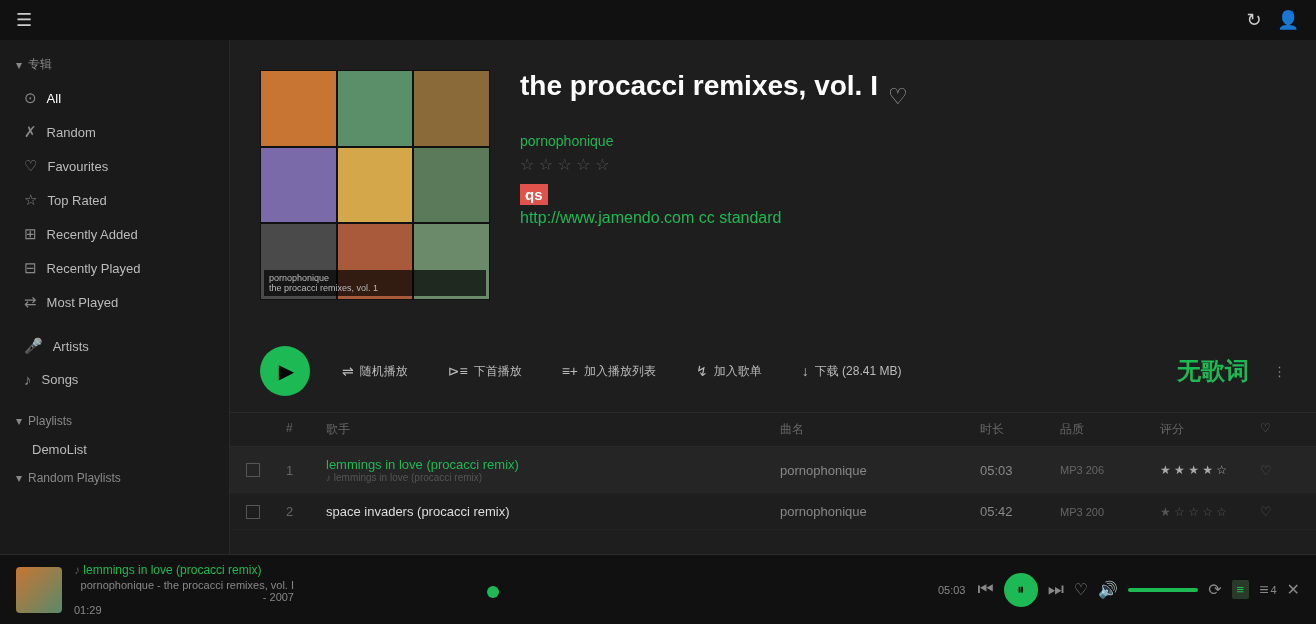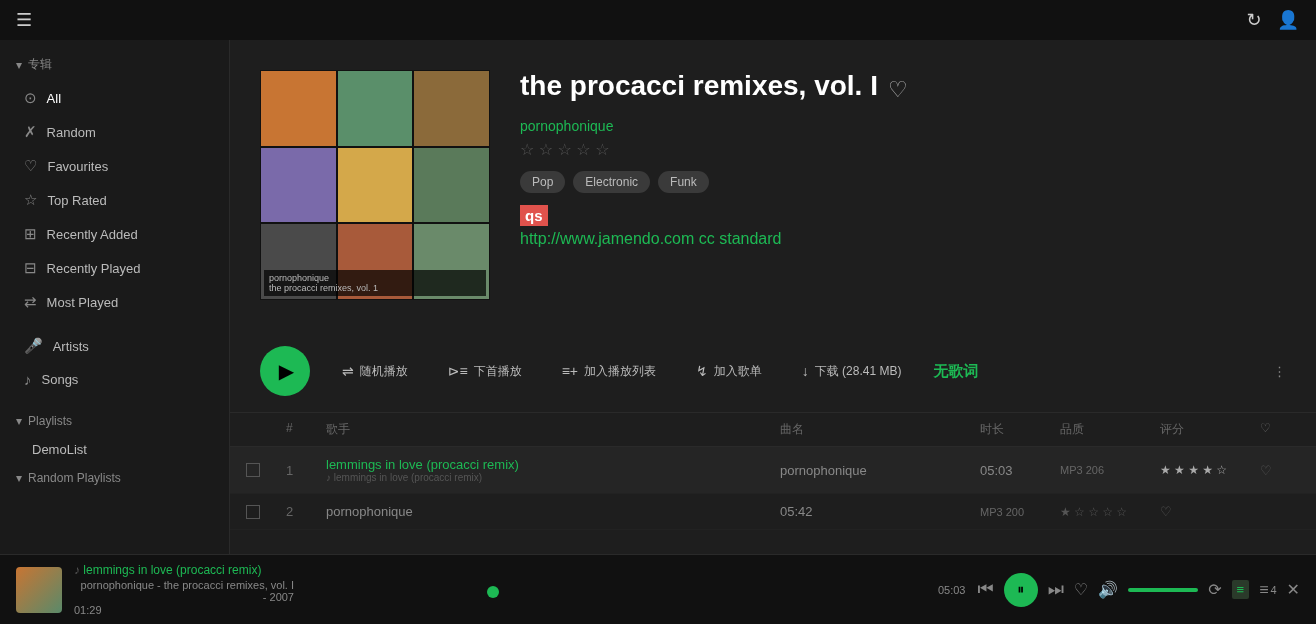--- a/index.html
+++ b/index.html
@@ -161,23 +161,23 @@
       align-items: center;
       gap: 6px;
       color: #bbb;
       cursor: pointer;
       font-size: 12px;
       padding: 4px 8px;
     }
     .action-icon { font-size: 14px; }
     .lyrics-area {
       flex: 1;
-      text-align: left;
+      text-align: right;
       color: #1db954;
-      font-size: 15px;
+      font-size: 24px;
       font-weight: bold;
     }
     .more-btn { color: #888; cursor: pointer; margin-left: auto; }
 
     
     .track-table {
       flex: 1;
       overflow-y: auto;
     }
     .track-header {
@@ -374,31 +374,26 @@
           <div style="background:#a85a3a;border:1px solid #111;"></div>
           <div style="background:#6a8a6a;border:1px solid #111;"></div>
         </div>
         <div style="position:absolute;bottom:4px;left:4px;right:4px;background:rgba(0,0,0,0.7);padding:3px 5px;font-size:9px;color:#bbb;">
           <div>pornophonique</div>
           <div>the procacci remixes, vol. 1</div>
         </div>
       </div>
 
       <div class="album-info">
-        <div style="display:flex;align-items:center;margin-bottom:8px;">
+        <div style="display:flex;align-items:flex-end;margin-bottom:23px;">
           <span class="album-title">the procacci remixes, vol. I</span>
           <span class="heart-icon">♡</span>
         </div>
         <div class="album-artist">pornophonique</div>
         <div class="stars">☆ ☆ ☆ ☆ ☆</div>
-        <div class="tags">
-          <span class="tag">Pop</span>
-          <span class="tag">Electronic</span>
-          <span class="tag">Funk</span>
-        </div>
         <div style="margin-bottom:6px;">
           <span style="background:#e0524c;color:#fff;padding:2px 5px;font-size:15px;font-weight:bold;border-radius:0;">qs</span>
         </div>
         <div class="album-link">http://www.jamendo.com cc standard</div>
       </div>
     </div>
 
     <div class="action-bar">
       <div class="play-btn">
         <span class="play-btn-icon">▶</span>
@@ -455,20 +450,23 @@
         <div class="track-quality">MP3 206</div>
         <div class="track-rating" style="color:#aaa;font-size:12px;">★ ★ ★ ★ ☆</div>
         <div class="track-heart">♡</div>
       </div>
 
       <div class="track-row">
         <div>
             <div class="checkbox"></div>
           </div>
         <div class="track-number">2</div>
+        <div>
+          <div class="track-name">space invaders (procacci remix)</div>
+        </div>
         <div class="track-artist">pornophonique</div>
         <div class="track-duration">05:42</div>
         <div class="track-quality">MP3 200</div>
         <div class="track-rating" style="color:#555;font-size:12px;">★ ☆ ☆ ☆ ☆</div>
         <div class="track-heart">♡</div>
       </div>
     </div>
 
   </div>
 </div>

